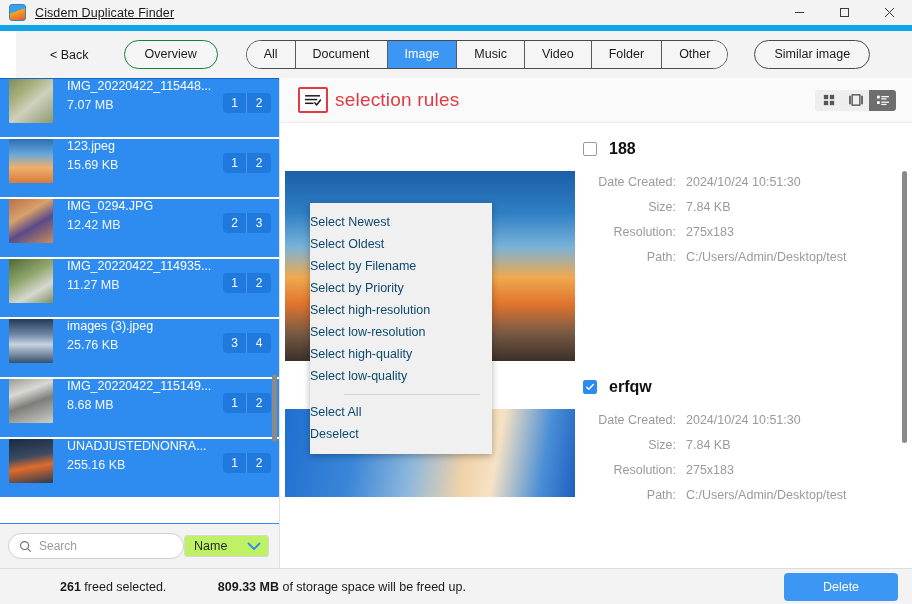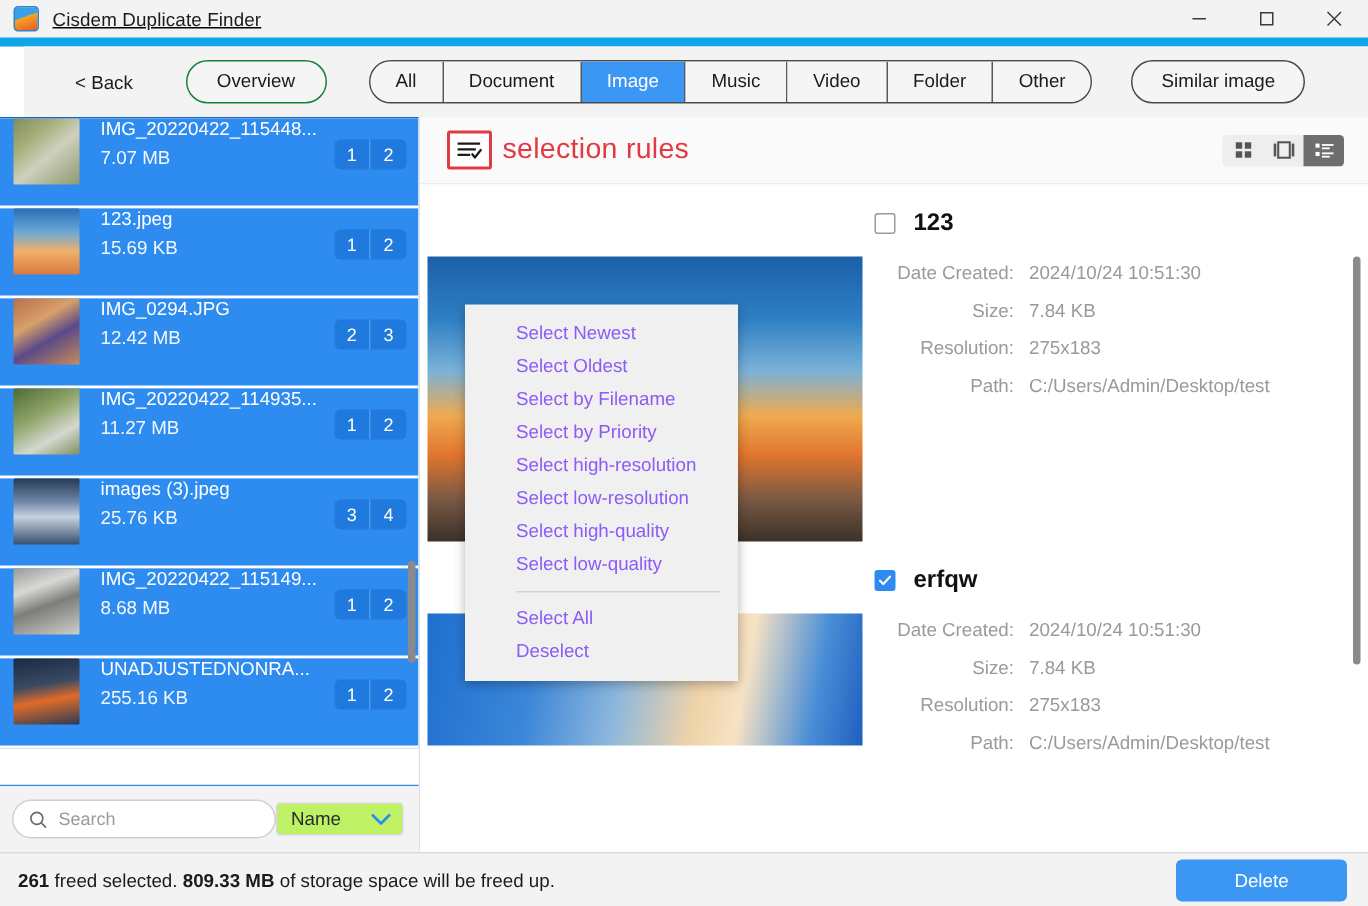--- a/index.html
+++ b/index.html
@@ -400,23 +400,22 @@
     left: 310px; top: 125px;
     width: 182px;
     background: #f0f0f0;
     box-shadow: 0 2px 7px rgba(0,0,0,.30);
     padding: 8px 0 9px 0;
     z-index: 50;
   }
   .menu-item {
     height: 22px;
     line-height: 22px;
-    padding-left: 34px;
-    font-size: 12.5px;
-    color: #8b5cf6;
+    font-size: 12.5px;
+    color: #0c4a6e;
     cursor: pointer;
     white-space: nowrap;
   }
   .menu-sep {
     height: 1px;
     background: #d3d3d3;
     margin: 7px 12px 6px 34px;
   }
 
   
@@ -426,21 +425,21 @@
     background: #f3f3f3;
     border-top: 1px solid #dcdcdc;
     display: flex;
     align-items: center;
     padding: 0 14px 0 12px;
   }
   .status-text {
     font-size: 12.5px;
     color: #1b1b1b;
   }
-  .status-text b { font-weight: bold; }
+  .status-text b { font-weight: bold; margin-left: 48px; }
   .delete-btn {
     margin-left: auto;
     width: 114px;
     height: 28px;
     background: #3b97f3;
     border: none;
     border-radius: 4px;
     color: #ffffff;
     font-size: 12.5px;
     cursor: pointer;
@@ -640,21 +639,21 @@
             </svg>
           </div>
         </div>
       </div>
 
       <div class="main-scroll">
 
         <div class="file-block">
           <div class="file-head">
             <div class="chk"></div>
-            <div class="file-title">123</div>
+            <div class="file-title">188</div>
           </div>
           <div class="file-row">
             <div class="preview p1"></div>
             <div class="meta">
               <div class="meta-line">
                 <div class="meta-label">Date Created:</div>
                 <div class="meta-value">2024/10/24 10:51:30</div>
               </div>
               <div class="meta-line">
                 <div class="meta-label">Size:</div>

